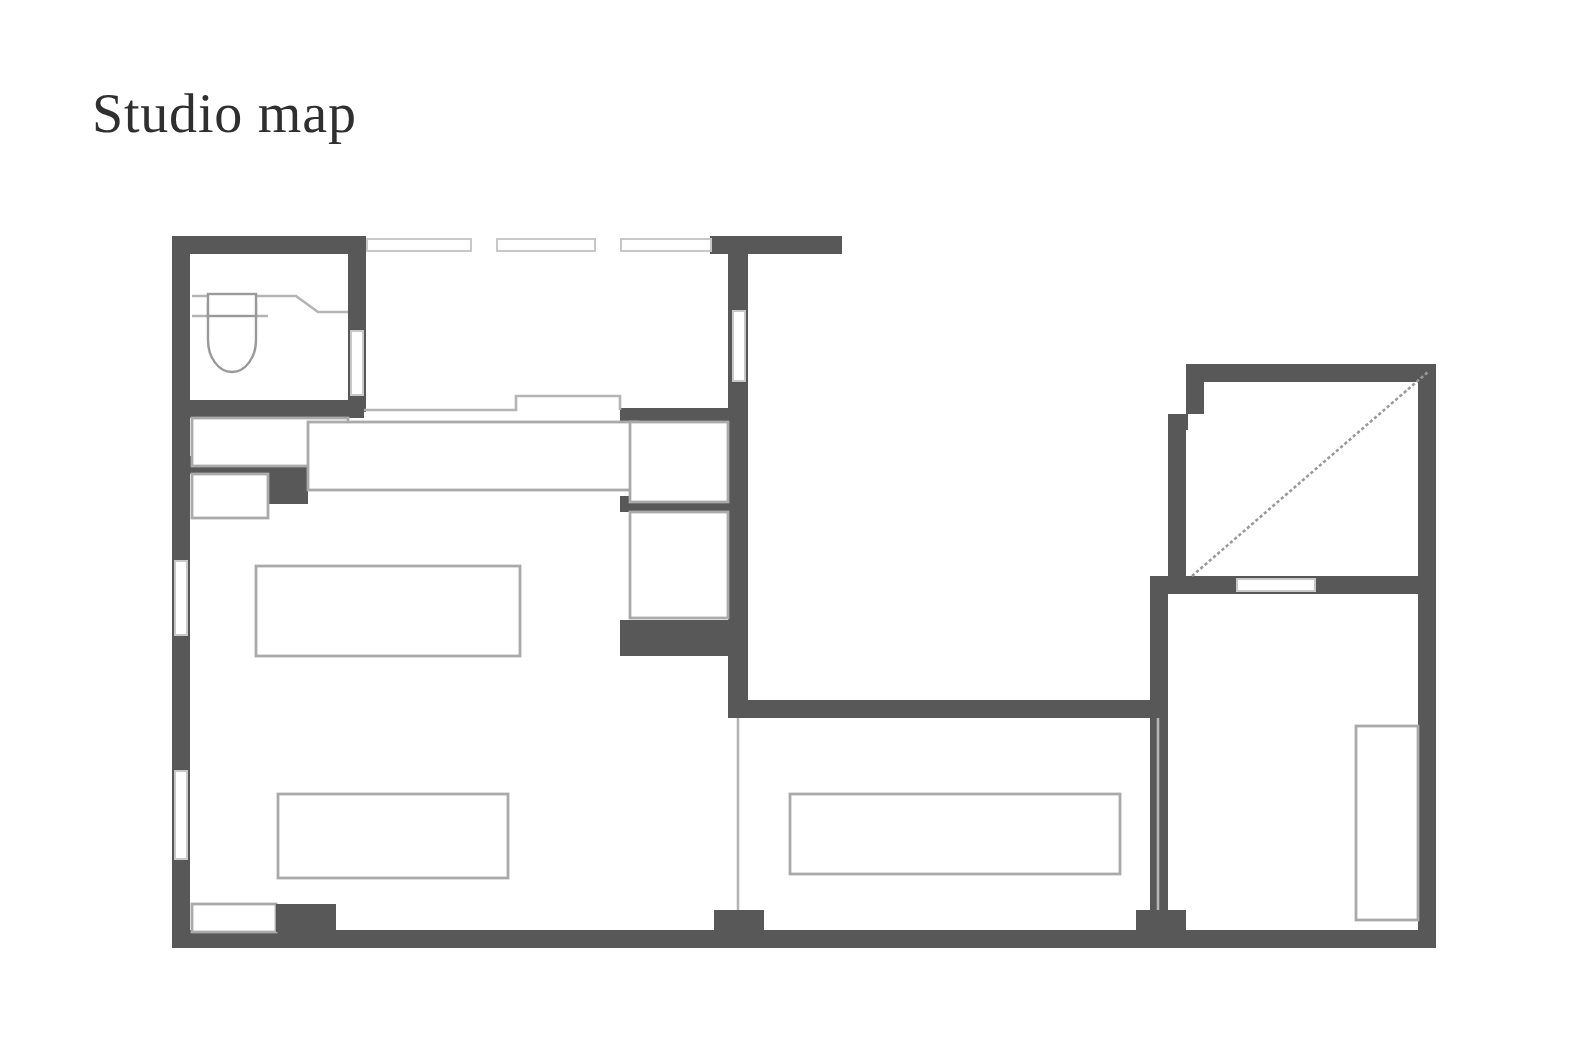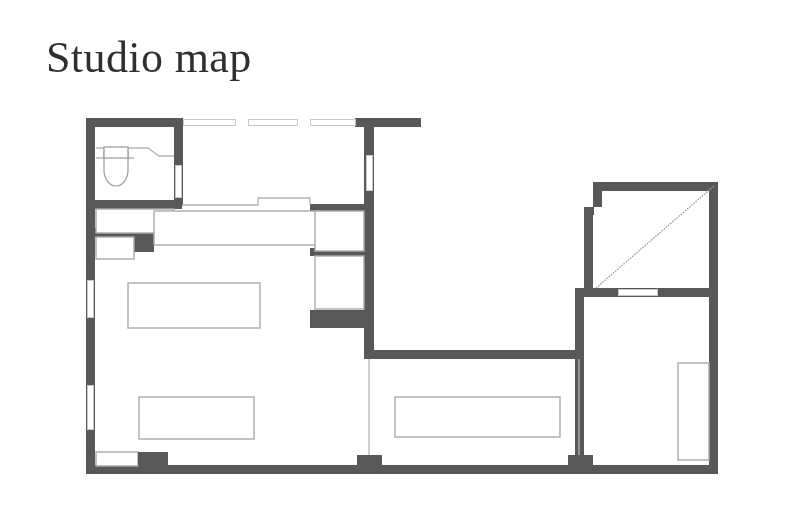--- a/index.html
+++ b/index.html
@@ -19,21 +19,21 @@
     position: relative;
     width: 797px;
     height: 532px;
     background: #ffffff;
   }
   #page-title {
     position: absolute;
     left: 46px;
     top: 36px;
     font-family: "Liberation Serif", serif;
-    font-size: 44px;
+    font-size: 28px;
     font-weight: 400;
     letter-spacing: 0.4px;
     color: #2f2f2f;
     white-space: nowrap;
     line-height: 44px;
   }
   #floorplan-svg {
     position: absolute;
     left: 0;
     top: 0;

